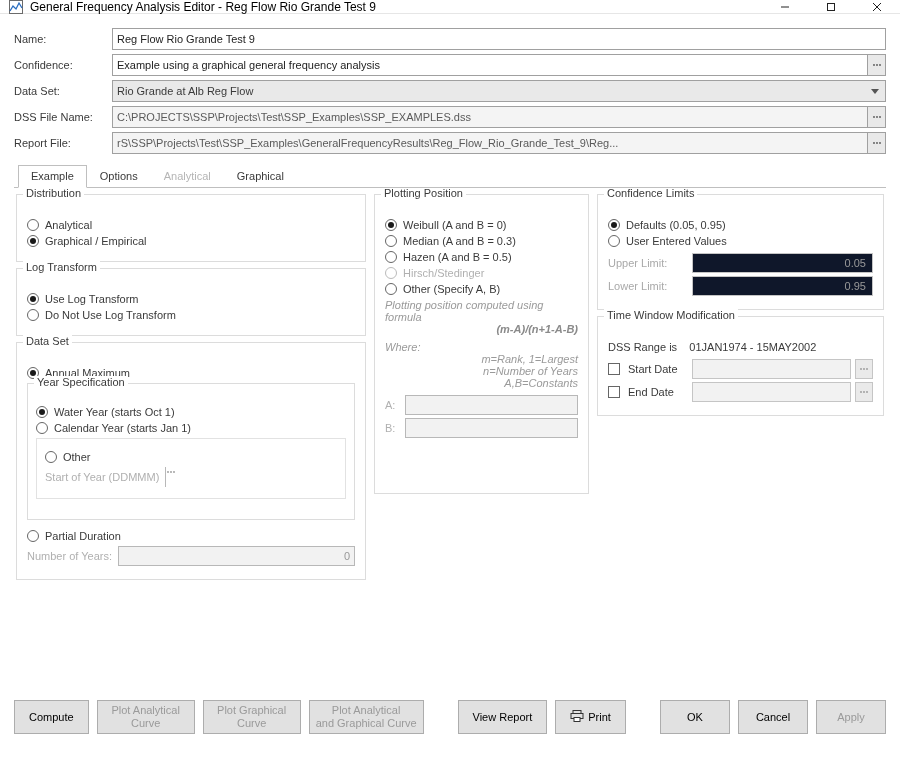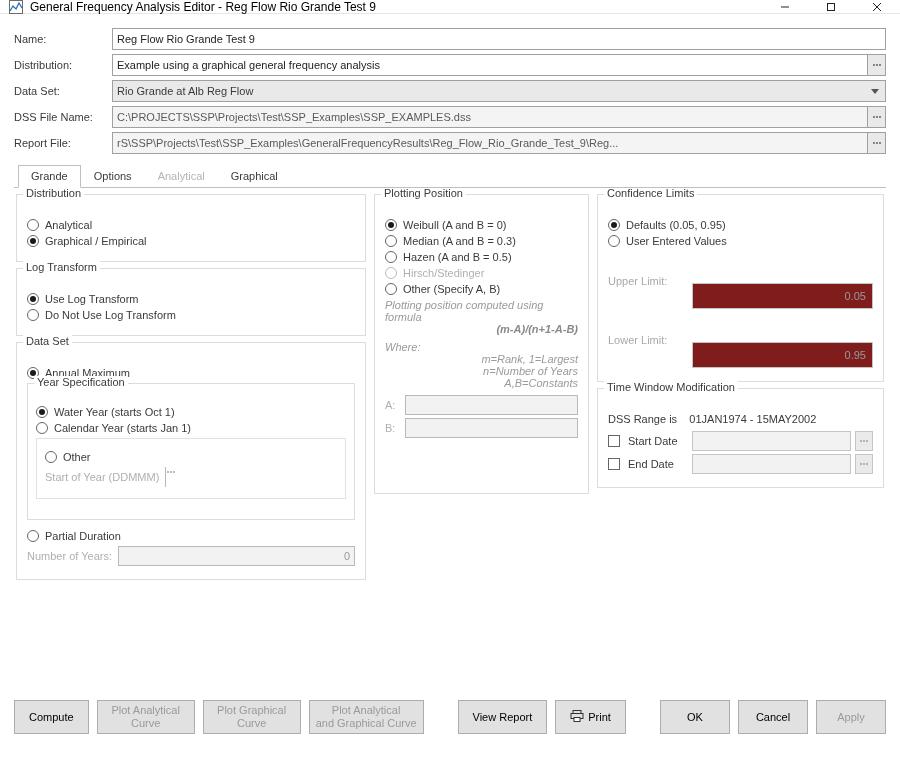--- a/index.html
+++ b/index.html
@@ -175,22 +175,22 @@
     font:inherit;
   }
 
   .gray-note{ color:#9a9a9a; font-size:11px;}
   .gray-formula{ color:#8a8a8a; font-weight:bold; text-align:right; font-size:11px;}
 
   .conf-rows{ margin-top:6px;}
   .conf-row{ display:grid; grid-template-columns:78px 1fr; align-items:center; gap:6px; margin:3px 0;}
   .conf-row label{ color:#a9a9a9;}
   .conf-input{
-    height:26px; border:1px solid #c5c5c5; background:#7f1d1d;
-    color:#999; text-align:right; padding:0 6px; font:inherit;margin-top:30px;
+    height:20px; border:1px solid #c5c5c5; background:#0f172a;
+    color:#999; text-align:right; padding:0 6px; font:inherit;
   }
 
   .timewin .range-row{ margin:4px 0 6px 0;}
   .date-row{ display:grid; grid-template-columns:16px 60px 1fr 18px; align-items:center; gap:4px; margin:3px 0;}
   .date-input{
     height:20px; border:1px solid #c5c5c5; background:#f2f2f2;
   }
   .date-btn{
     height:20px; border:1px solid #c5c5c5; background:#eaeaea;
     display:flex; align-items:center; justify-content:center;
@@ -248,21 +248,21 @@
     </div>
   </div>
 </div>
 
 <div class="window-body">
 
   <div class="header-grid">
     <label>Name:</label>
     <input class="txt" type="text" value="Reg Flow Rio Grande Test 9" style="">
 
-    <label>Distribution:</label>
+    <label>Confidence:</label>
     <div class="field-wrap">
       <input class="txt" type="text" value="Example using a graphical general frequency analysis" style="">
       <div class="ellipsis-btn">
         <svg width="10" height="10" viewBox="0 0 10 10">
             <circle cx="2" cy="5" r="0.9" fill="#555"></circle>
             <circle cx="5" cy="5" r="0.9" fill="#555"></circle>
             <circle cx="8" cy="5" r="0.9" fill="#555"></circle>
           </svg>
       </div>
     </div>
@@ -291,21 +291,21 @@
         <svg width="10" height="10" viewBox="0 0 10 10">
             <circle cx="2" cy="5" r="0.9" fill="#555"></circle>
             <circle cx="5" cy="5" r="0.9" fill="#555"></circle>
             <circle cx="8" cy="5" r="0.9" fill="#555"></circle>
           </svg>
       </div>
     </div>
   </div>
 
   <div class="tabs-row">
-    <div class="tab active"><span>Grande</span></div>
+    <div class="tab active"><span>Example</span></div>
     <div class="tab"><span>Options</span></div>
     <div class="tab disabled"><span>Analytical</span></div>
     <div class="tab"><span>Graphical</span></div>
   </div>
 
   <div class="panels">
 
     <div class="col">
 
       <div class="group">

